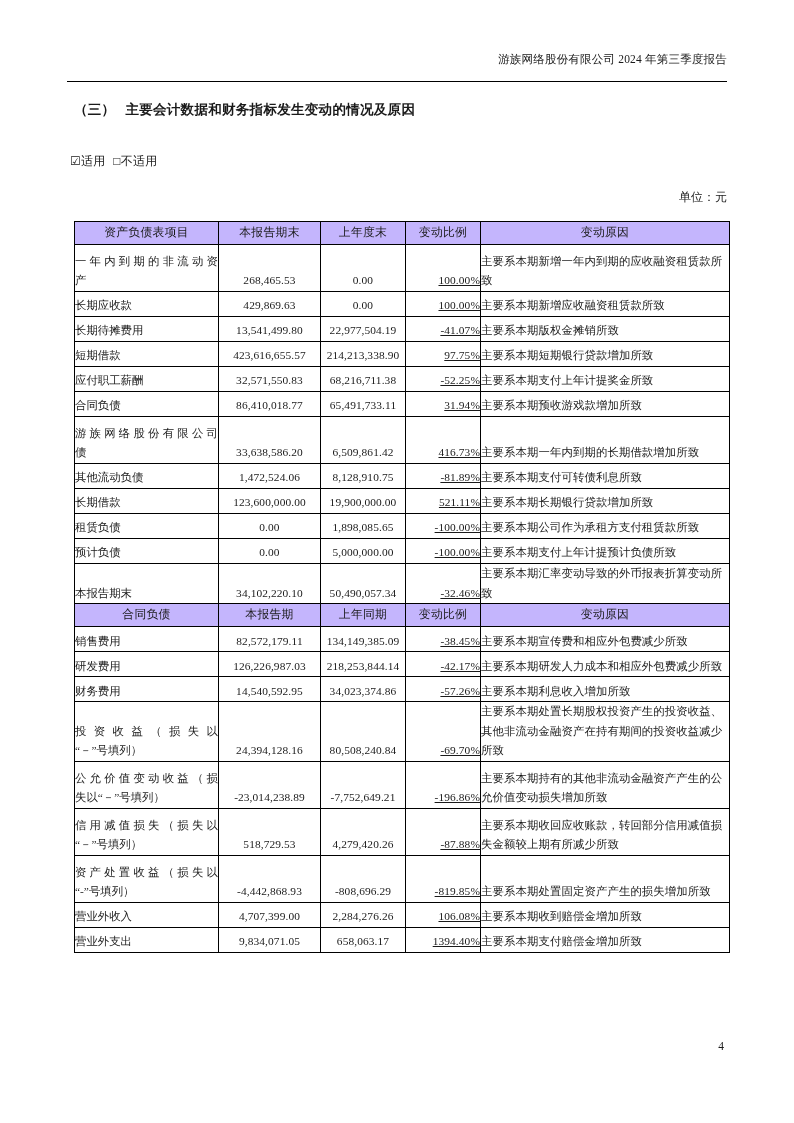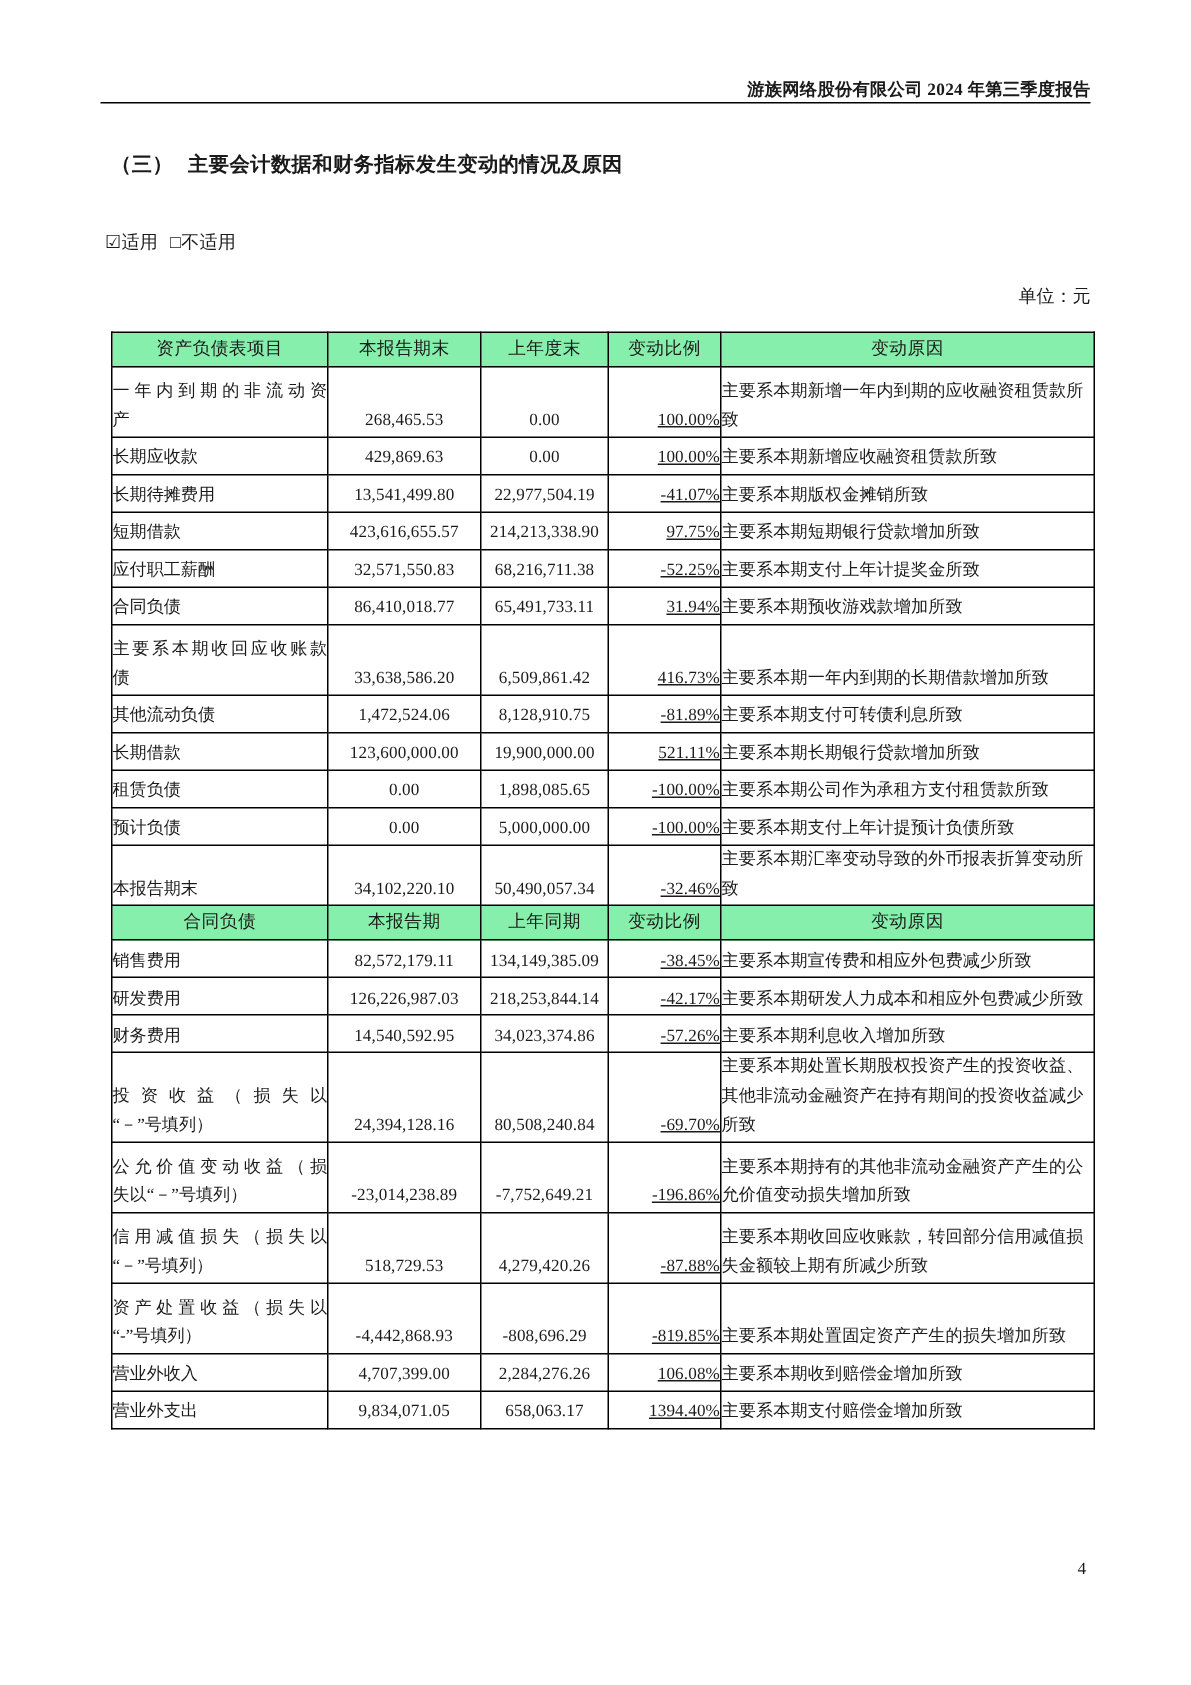--- a/index.html
+++ b/index.html
@@ -26,24 +26,23 @@
   
   .doc-header {
     position: absolute;
     left: 67px;
     top: 52px;
     width: 660px;
     text-align: right;
     font-size: 11.5px;
     letter-spacing: 0.2px;
     color: #1a1a1a;
-    padding-bottom: 1px;
+    padding-bottom: 14px;
     border-bottom: 1.3px solid #000000;
     white-space: nowrap;
-    font-weight: bold;
   }
 
   
   .section-heading {
     position: absolute;
     left: 74px;
     top: 101px;
     font-size: 13.5px;
     font-weight: bold;
     letter-spacing: 0.3px;
@@ -91,21 +90,21 @@
   .fin-table col.c-reason { width: 249px; }
 
   .fin-table td, .fin-table th {
     border: 1px solid #000000;
     padding: 0;
     vertical-align: bottom;
     font-weight: normal;
   }
   .fin-table thead td,
   .fin-table tr.group-header td {
-    background: #86efac;
+    background: #c4b5fd;
     text-align: center;
     vertical-align: middle;
     height: 22px;
     font-size: 11.8px;
     letter-spacing: 0.3px;
   }
 
   .cell-item {
     padding: 2px 3px 3px 4px;
     line-height: 1.72;
@@ -236,21 +235,21 @@
         </tr>
         <tr class="h1row">
           <td class="cell-item">合同负债</td>
           <td class="cell-num">86,410,018.77</td>
           <td class="cell-num">65,491,733.11</td>
           <td class="cell-pct">31.94%</td>
           <td class="cell-reason">主要系本期预收游戏款增加所致</td>
         </tr>
         <tr class="h2row">
           <td class="cell-item justify">
-            <span class="ln1">主要系本期收回应收账款</span>
+            <span class="ln1">游族网络股份有限公司</span>
             <span class="ln2">债</span>
           </td>
           <td class="cell-num">33,638,586.20</td>
           <td class="cell-num">6,509,861.42</td>
           <td class="cell-pct">416.73%</td>
           <td class="cell-reason">主要系本期一年内到期的长期借款增加所致</td>
         </tr>
         <tr class="h1row">
           <td class="cell-item">其他流动负债</td>
           <td class="cell-num">1,472,524.06</td>

